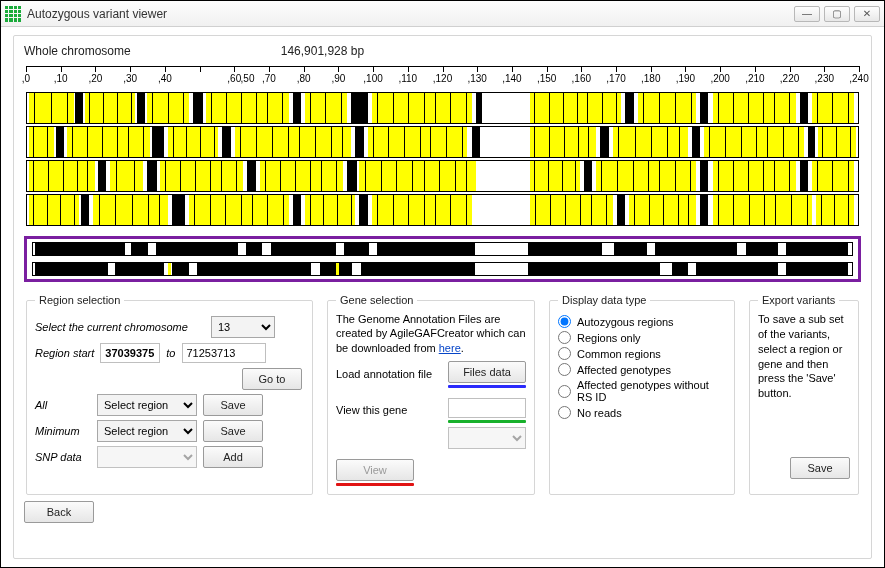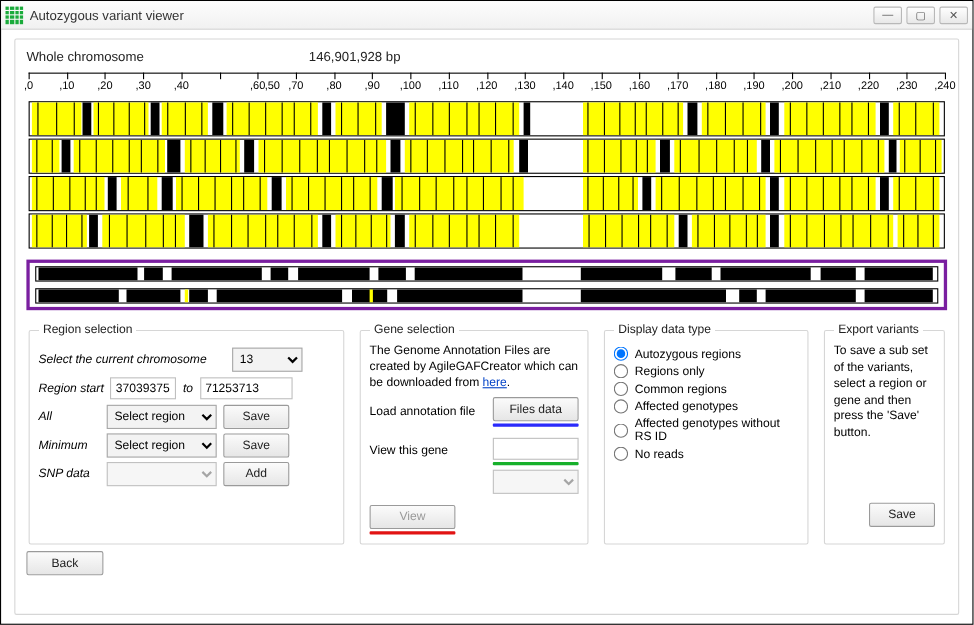--- a/index.html
+++ b/index.html
@@ -539,23 +539,26 @@
       <fieldset class="panel p-region">
         <legend>Region selection</legend>
         <div class="row">
           <label style="width:170px">Select the current chromosome</label>
           <select class="combo" style="width:64px">
             <option>13</option>
           </select>
         </div>
         <div class="row">
           <label>Region start</label>
-          <input type="text" class="field" style="width: 60px;" value="37039375">
+          <input type="text" class="field" style="width: 60px; font-weight: bold;" value="37039375">
           <label>to</label>
           <input type="text" class="field" style="width: 84px;" value="71253713">
+        </div>
+        <div class="row" style="justify-content:flex-end; padding-right:2px;">
+          <button class="btn">Go to</button>
         </div>
         <div class="row">
           <label style="width:56px">All</label>
           <select class="combo" style="width:100px"><option>Select region</option></select>
           <button class="btn">Save</button>
         </div>
         <div class="row">
           <label style="width:56px">Minimum</label>
           <select class="combo" style="width:100px"><option>Select region</option></select>
           <button class="btn">Save</button>

